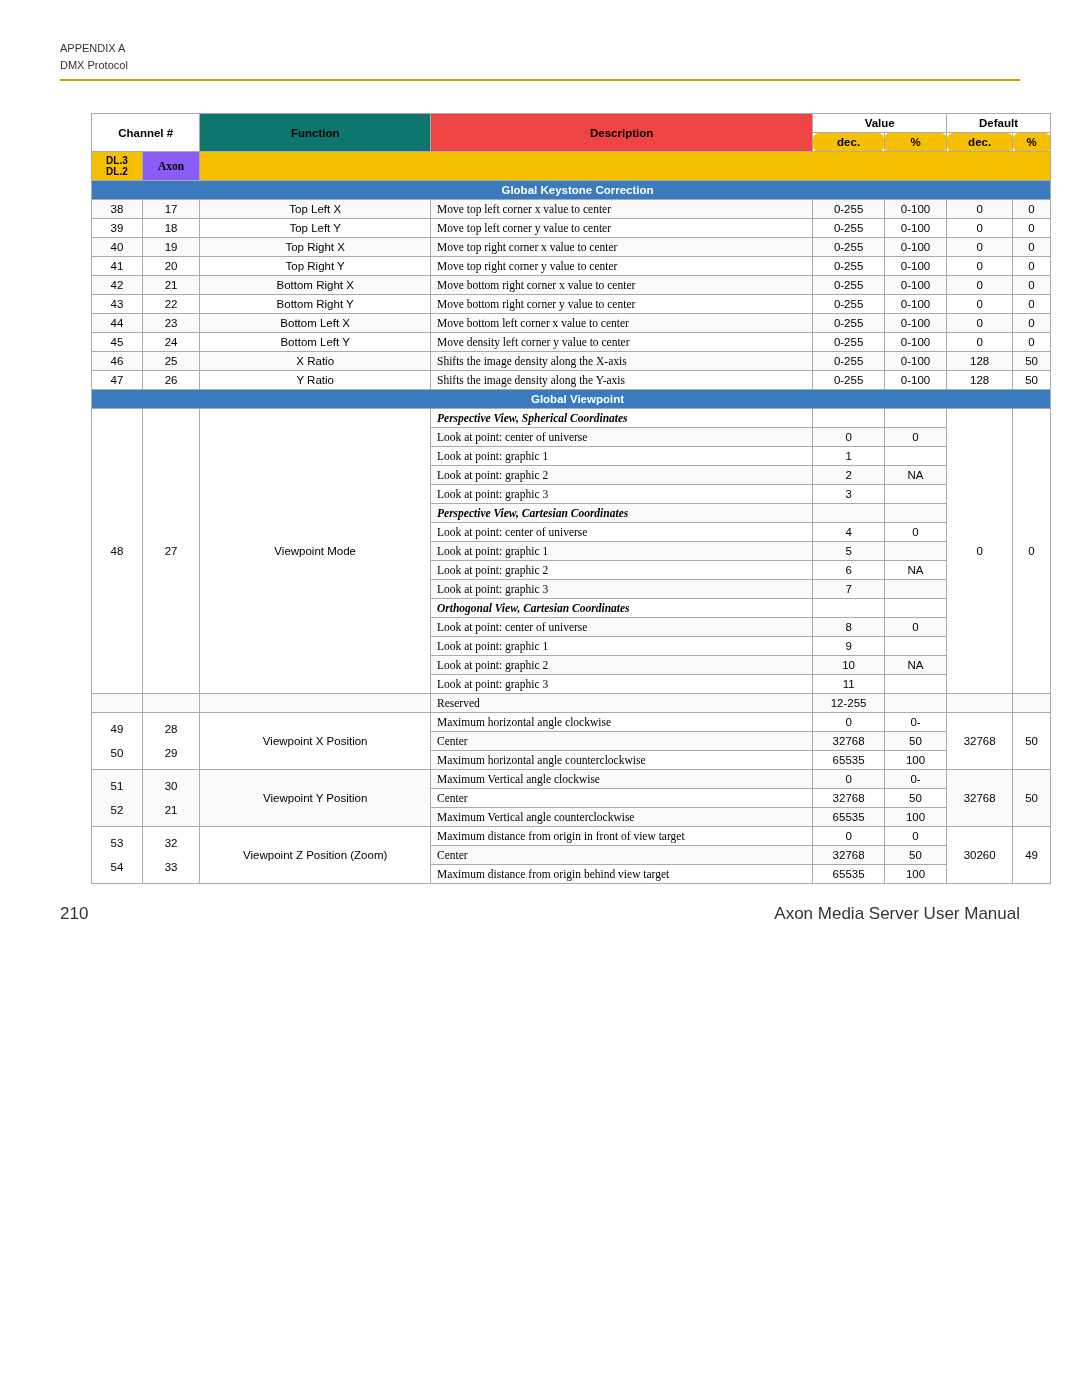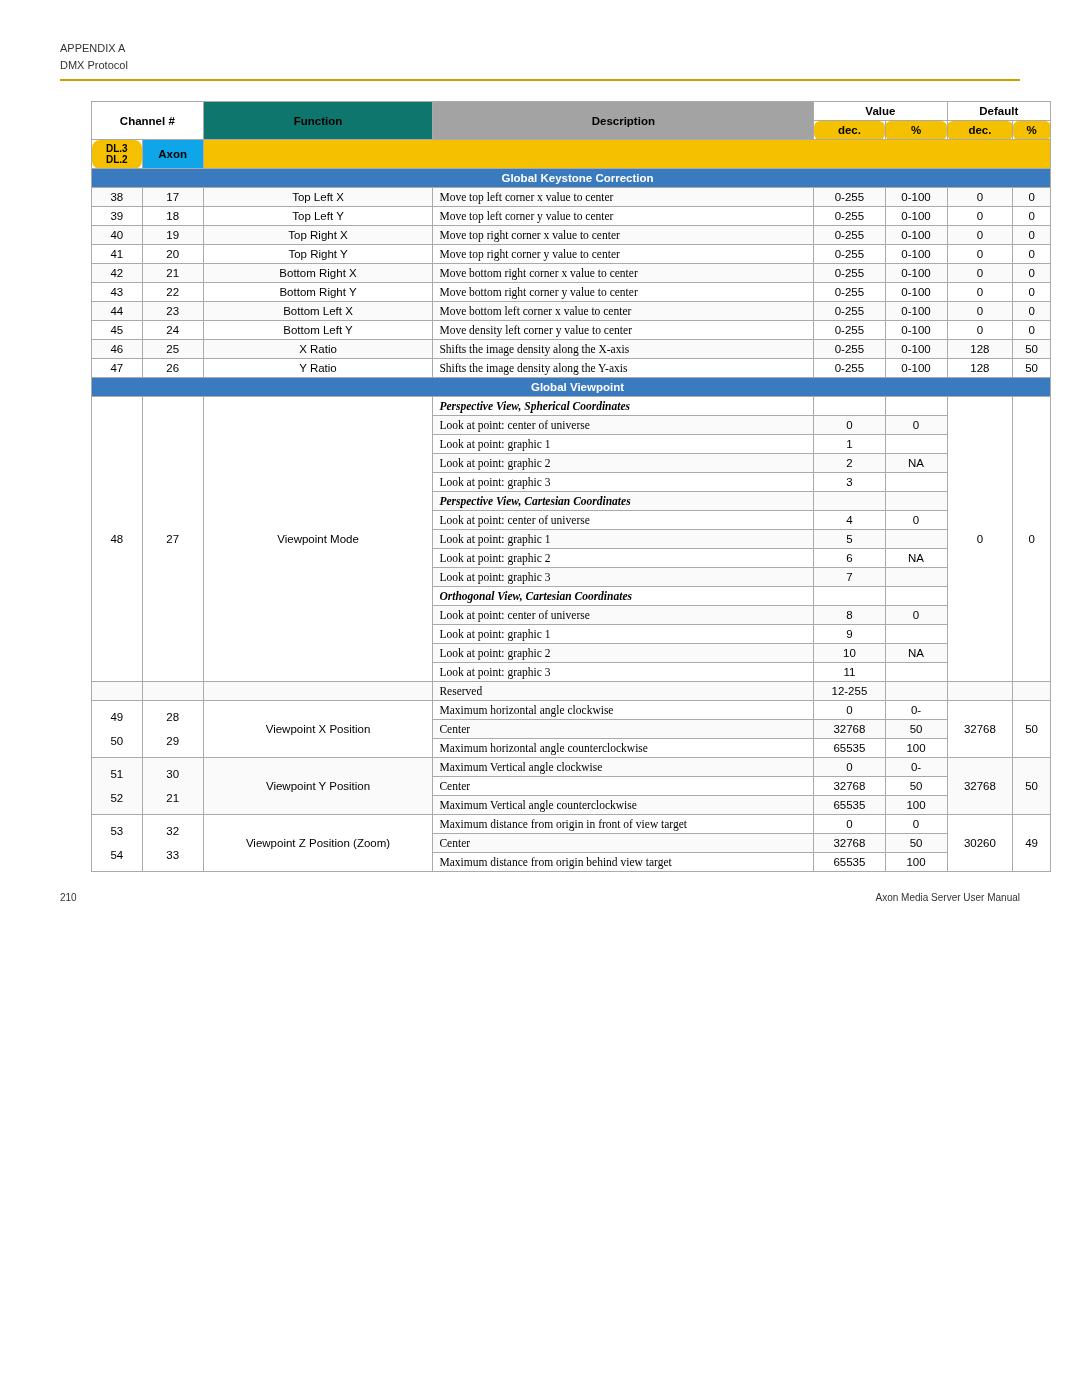--- a/index.html
+++ b/index.html
@@ -6,21 +6,21 @@
     body {
       font-family: Arial, sans-serif;
       font-size: 12px;
       background: #fff;
       color: #000;
       width: 1080px;
       min-height: 1388px;
       padding: 40px 60px 60px 60px;
     }
     .appendix-header {
-      margin-bottom: 20px;
+      margin-bottom: 32px;
       border-bottom: 2px solid #c8a000;
       padding-bottom: 6px;
     }
     .appendix-header p {
       font-size: 11px;
       color: #333;
       line-height: 1.5;
     }
     table {
       width: 100%;
@@ -56,50 +56,50 @@
       font-weight: bold;
       text-align: center;
     }
     tr:nth-child(even) td { background: #fafafa; }
     .section-header td { background: #3a7abf !important; color: #fff !important; padding-left: 19px; }
     .sub-desc { font-style: italic; font-weight: bold; }
     .footer-row {
       display: flex;
       justify-content: space-between;
       margin-top: 20px;
-      font-size: 10px;
+      font-size: 17px;
       color: #333;
     }
   </style>
 </head>
 <body>
 
 <div class="appendix-header">
   <p>APPENDIX A</p>
   <p>DMX Protocol</p>
 </div>
 
 <table>
   <thead>
     <tr class="header-row-top">
       <th colspan="2" rowspan="2">Channel #</th>
       <th rowspan="2" style="background:#0f766e; color:#000;">Function</th>
-      <th rowspan="2" style="background:#a3a3a3; color:#000;">Description</th>
+      <th rowspan="2" style="background:#ef4444; color:#000;">Description</th>
       <th colspan="2">Value</th>
       <th colspan="2">Default</th>
     </tr>
     <tr class="header-row-sub">
       <th>dec.</th>
       <th>%</th>
       <th>dec.</th>
       <th>%</th>
     </tr>
     <tr>
-      <th style="font-size:10px; background:#f5c000; color:#000;border-radius:8px;">DL.3<br>DL.2</th>
-      <th style="background:#0ea5e9; color:#000;">Axon</th>
+      <th style="font-size:10px; background:#f5c000; color:#000;">DL.3<br>DL.2</th>
+      <th style="background:#8b5cf6; color:#000;font-family:Liberation Serif, serif;">Axon</th>
       <th colspan="6" style="background:#f5c000; color:#000; text-align:left; font-size:10px;"></th>
     </tr>
   </thead>
   <tbody id="table-body">
 
     <tr class="section-header">
       <td colspan="8">Global Keystone Correction</td>
     </tr>
     <tr>
       <td>38</td>

